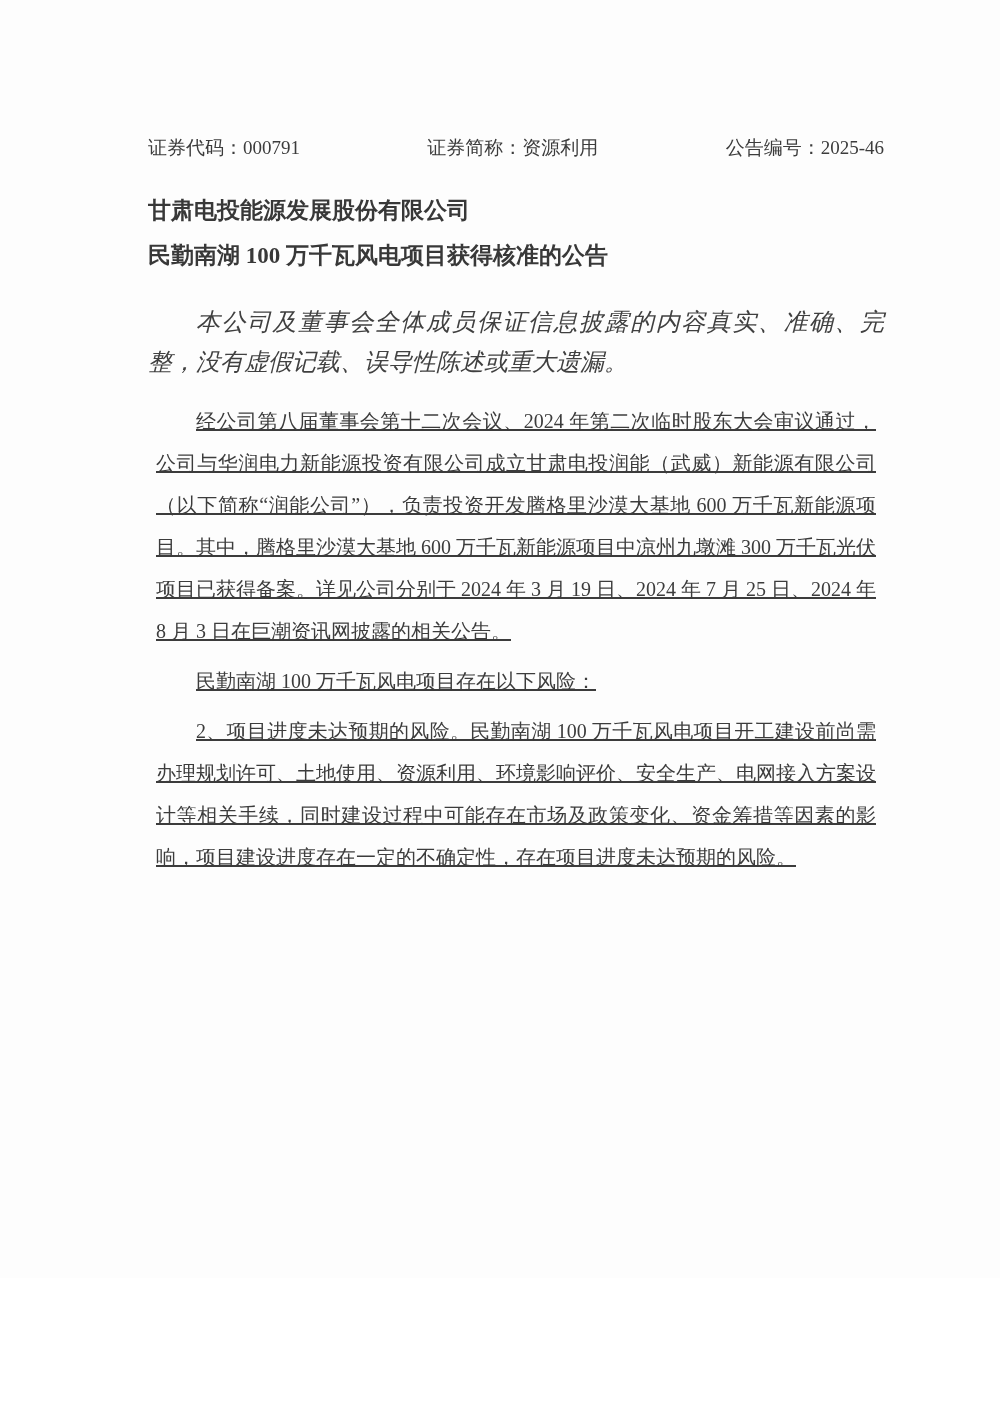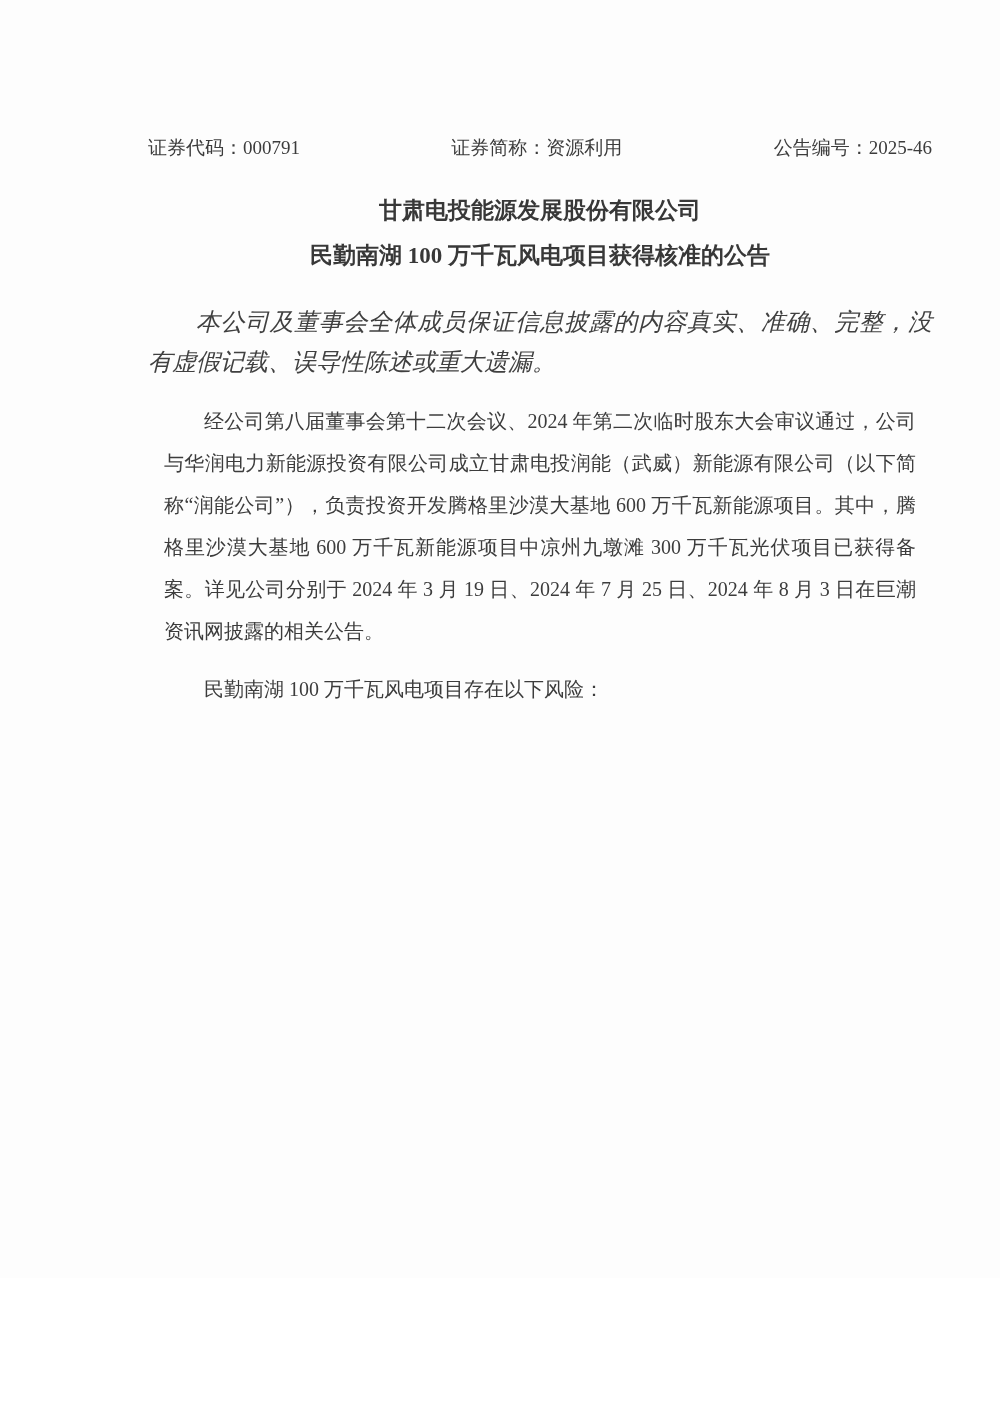--- a/index.html
+++ b/index.html
@@ -9,53 +9,54 @@
   }
   .page {
     position: relative;
     width: 1000px;
     height: 1278px;
     margin: 0 auto;
     background: #fdfdfd;
     color: #3c3c3c;
     font-family: "Liberation Serif", "DejaVu Serif", serif;
     box-sizing: border-box;
-    padding: 136px 68px 0 148px;
+    padding: 136px 116px 0 148px;
     overflow: hidden;
   }
   .doc-header {
     display: flex;
     justify-content: space-between;
     align-items: baseline;
     font-size: 19px;
     line-height: 24px;
   }
   .doc-title {
     margin-top: 28px;
-    text-align: center;
+    text-align: left;
     font-weight: bold;
     font-size: 23px;
     line-height: 45px;
     color: #383838;
   }
   .disclaimer {
     margin: 24px 0 18px 0;
     font-style: italic;
     font-size: 24px;
     line-height: 40px;
     text-indent: 2em;
     text-align: justify;
     color: #404040;
   }
   .doc-body p {
-    margin: 16px;
+    margin: 8px;
     font-size: 20px;
     line-height: 42px;
     text-indent: 2em;
     text-align: justify;
+    text-decoration: underline;
   }
 </style>
 </head>
 <body>
 
 <div class="page">
 
   <div class="doc-header">
     <span>证券代码：000791</span>
     <span>证券简称：资源利用</span>
@@ -65,15 +66,16 @@
   <div class="doc-title">
     <div>甘肃电投能源发展股份有限公司</div>
     <div>民勤南湖 100 万千瓦风电项目获得核准的公告</div>
   </div>
 
   <p class="disclaimer">本公司及董事会全体成员保证信息披露的内容真实、准确、完整，没有虚假记载、误导性陈述或重大遗漏。</p>
 
   <div class="doc-body">
     <p>经公司第八届董事会第十二次会议、2024 年第二次临时股东大会审议通过，公司与华润电力新能源投资有限公司成立甘肃电投润能（武威）新能源有限公司（以下简称“润能公司”），负责投资开发腾格里沙漠大基地 600 万千瓦新能源项目。其中，腾格里沙漠大基地 600 万千瓦新能源项目中凉州九墩滩 300 万千瓦光伏项目已获得备案。详见公司分别于 2024 年 3 月 19 日、2024 年 7 月 25 日、2024 年 8 月 3 日在巨潮资讯网披露的相关公告。</p>
     <p>民勤南湖 100 万千瓦风电项目存在以下风险：</p>
+    <p>2、项目进度未达预期的风险。民勤南湖 100 万千瓦风电项目开工建设前尚需办理规划许可、土地使用、资源利用、环境影响评价、安全生产、电网接入方案设计等相关手续，同时建设过程中可能存在市场及政策变化、资金筹措等因素的影响，项目建设进度存在一定的不确定性，存在项目进度未达预期的风险。</p>
   </div>
 
 </div>
 
 </body></html>

